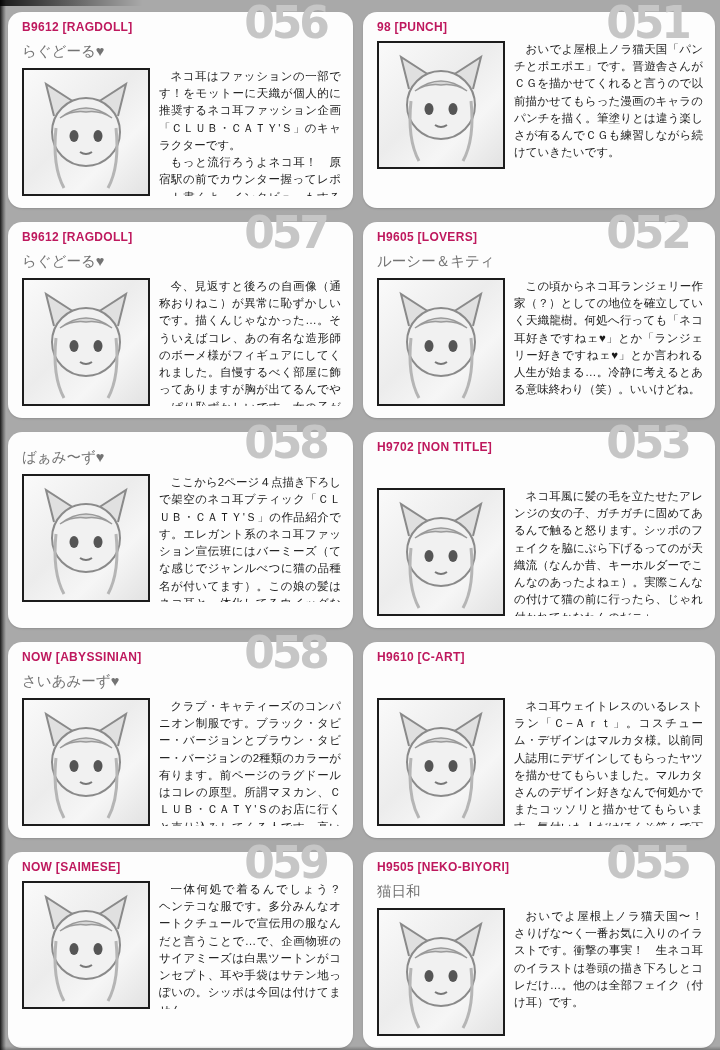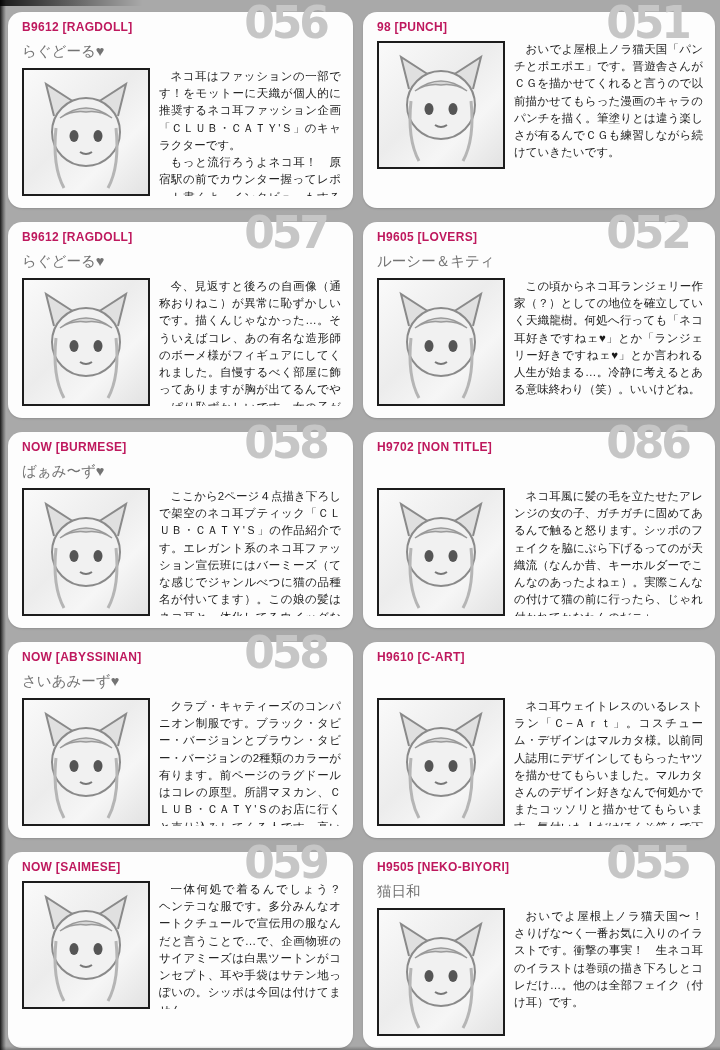--- a/index.html
+++ b/index.html
@@ -165,21 +165,20 @@
         </svg>
       </div>
       <div class="body">
             <p class="para">この頃からネコ耳ランジェリー作家（？）としての地位を確立していく天織龍樹。何処へ行っても「ネコ耳好きですねェ♥」とか「ランジェリー好きですねェ♥」とか言われる人生が始まる…。冷静に考えるとある意味終わり（笑）。いいけどね。</p>
           </div>
     </div>
   </div>
 
   <div class="card">
     <div class="num">058</div>
-    <div class="code">NOW [BURMESE]</div>
     <div class="subtitle">ばぁみ〜ず♥</div>
     <div class="content">
       <div class="thumb">
         <svg viewBox="0 0 124 124">
           <path d="M30 46 L22 14 L50 32" fill="#e0e0e0" stroke="#8a8a8a" stroke-width="2"></path>
           <path d="M94 46 L102 14 L74 32" fill="#e0e0e0" stroke="#8a8a8a" stroke-width="2"></path>
           <circle cx="62" cy="62" r="34" fill="#f1f1f1" stroke="#8a8a8a" stroke-width="2"></circle>
           <path d="M32 58 Q28 96 40 118 M92 58 Q96 96 84 118" fill="none" stroke="#b5b5b5" stroke-width="3"></path>
           <path d="M36 48 Q62 28 88 48 Q76 40 62 42 Q48 40 36 48" fill="#d7d7d7" stroke="#9a9a9a" stroke-width="1.5"></path>
           <ellipse cx="50" cy="66" rx="4.5" ry="6" fill="#555"></ellipse>
@@ -187,21 +186,21 @@
           <path d="M56 82 Q62 86 68 82" fill="none" stroke="#777" stroke-width="2"></path>
         </svg>
       </div>
       <div class="body">
             <p class="para">ここから2ページ４点描き下ろしで架空のネコ耳ブティック「ＣＬＵＢ・ＣＡＴＹ'Ｓ」の作品紹介です。エレガント系のネコ耳ファッション宣伝班にはバーミーズ（てな感じでジャンルべつに猫の品種名が付いてます）。この娘の髪はネコ耳と一体化してるウイッグなのです。ころころ髪型変わります。</p>
           </div>
     </div>
   </div>
 
   <div class="card">
-    <div class="num">086</div>
+    <div class="num">053</div>
     <div class="code">H9702 [NON TITLE]</div>
     <div class="subtitle"></div>
     <div class="content">
       <div class="thumb">
         <svg viewBox="0 0 124 124">
           <path d="M30 46 L22 14 L50 32" fill="#e0e0e0" stroke="#8a8a8a" stroke-width="2"></path>
           <path d="M94 46 L102 14 L74 32" fill="#e0e0e0" stroke="#8a8a8a" stroke-width="2"></path>
           <circle cx="62" cy="62" r="34" fill="#f1f1f1" stroke="#8a8a8a" stroke-width="2"></circle>
           <path d="M32 58 Q28 96 40 118 M92 58 Q96 96 84 118" fill="none" stroke="#b5b5b5" stroke-width="3"></path>
           <path d="M36 48 Q62 28 88 48 Q76 40 62 42 Q48 40 36 48" fill="#d7d7d7" stroke="#9a9a9a" stroke-width="1.5"></path>

